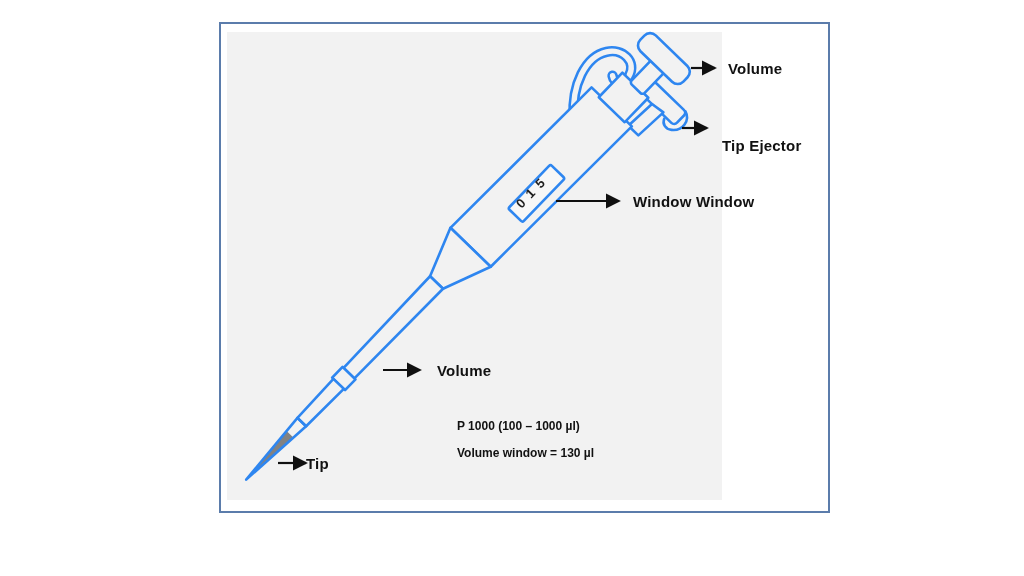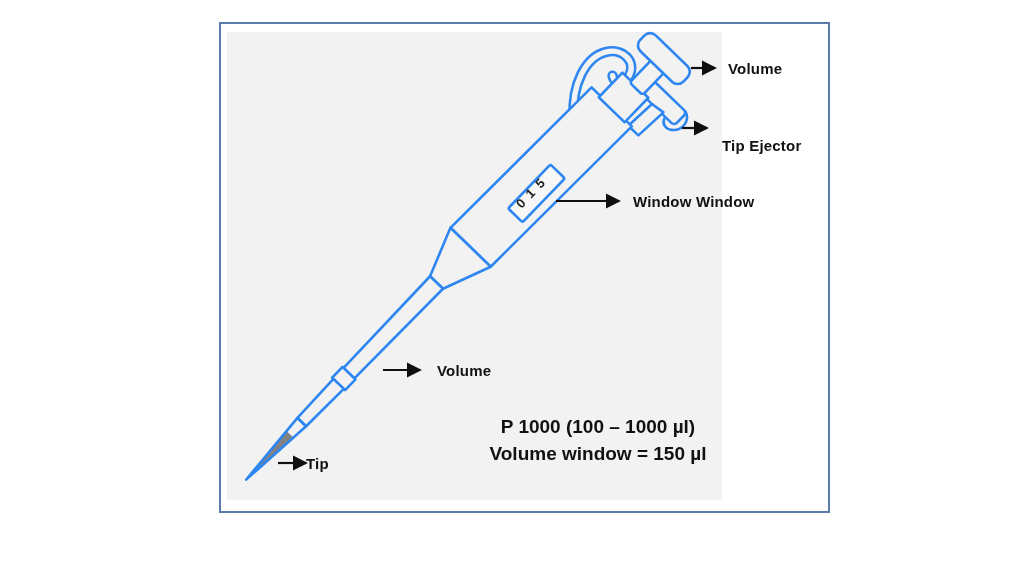--- a/index.html
+++ b/index.html
@@ -3,22 +3,22 @@
 <meta charset="utf-8">
 <style>
   html,body{margin:0;padding:0;background:#ffffff;}
   #stage{position:relative;width:1024px;height:576px;background:#ffffff;overflow:hidden;
          font-family:"Liberation Sans",sans-serif;}
   .figure-box{position:absolute;left:219px;top:22px;width:611px;height:491px;
               border:2px solid #5b7cab;background:#ffffff;box-sizing:border-box;}
   .figure-box svg{position:absolute;left:0;top:0;}
   .part-label{position:absolute;transform:translateY(-50%);
               font-weight:700;font-size:15px;color:#111;white-space:nowrap;letter-spacing:0.2px;}
-  .caption{position:absolute;left:236px;top:389px;width:282px;text-align:center;
-           font-weight:700;font-size:19px;line-height:27px;color:#111;}
+  .caption{position:absolute;left:236px;top:389px;width:282px;
+           font-weight:700;font-size:12px;line-height:27px;color:#111;}
   .caption span{display:block;}
   .win-digits{font-family:"Liberation Sans",sans-serif;font-size:13px;font-weight:600;
               letter-spacing:1.5px;fill:#1f1f1f;}
 </style>
 </head>
 <body>
 
 <div id="stage">
   <div class="figure-box">
 
@@ -68,16 +68,16 @@
     </svg>
 
     <div class="part-label" style="left:507px;top:44px;">Volume</div>
     <div class="part-label" style="left:501px;top:104px;margin-top:17px;">Tip Ejector</div>
     <div class="part-label" style="left:412px;top:177px;">Window Window</div>
     <div class="part-label" style="left:216px;top:346px;">Volume</div>
     <div class="part-label" style="left:85px;top:439px;">Tip</div>
 
     <div class="caption">
       <span>P 1000 (100 – 1000 µl)</span>
-      <span>Volume window = 150 µl</span>
+      <span>Volume window = 130 µl</span>
     </div>
   </div>
 </div>
 
 </body></html>

